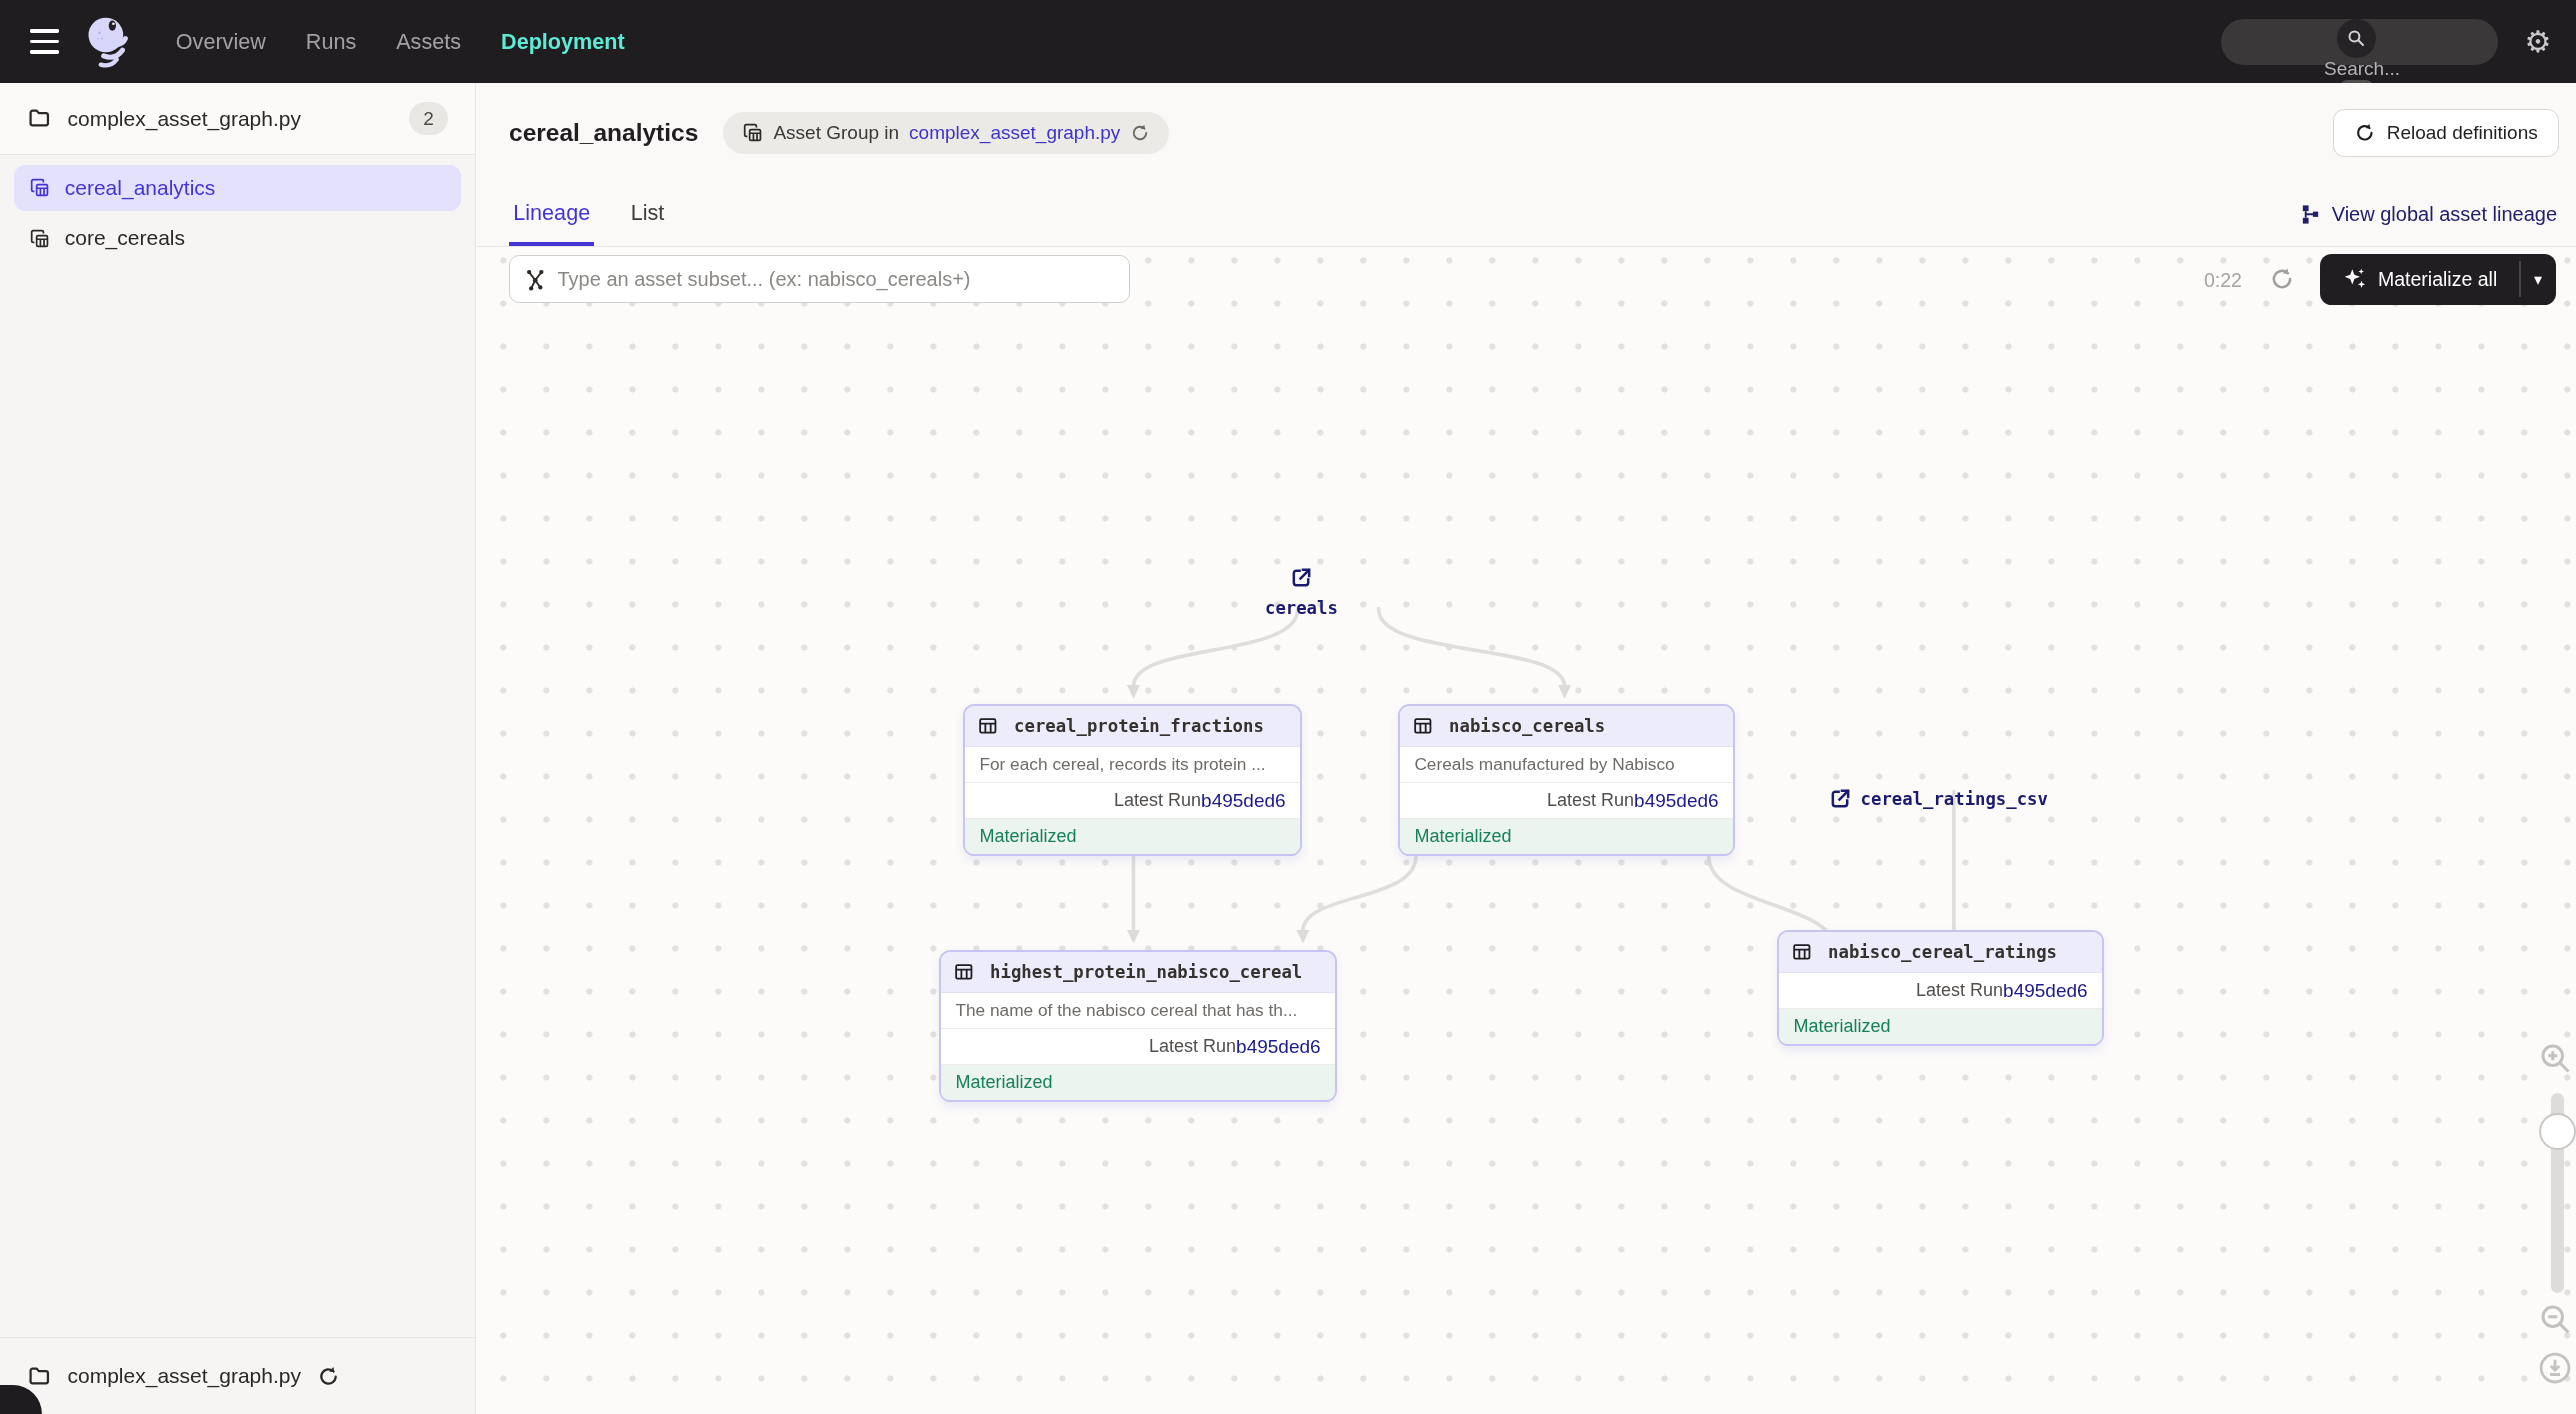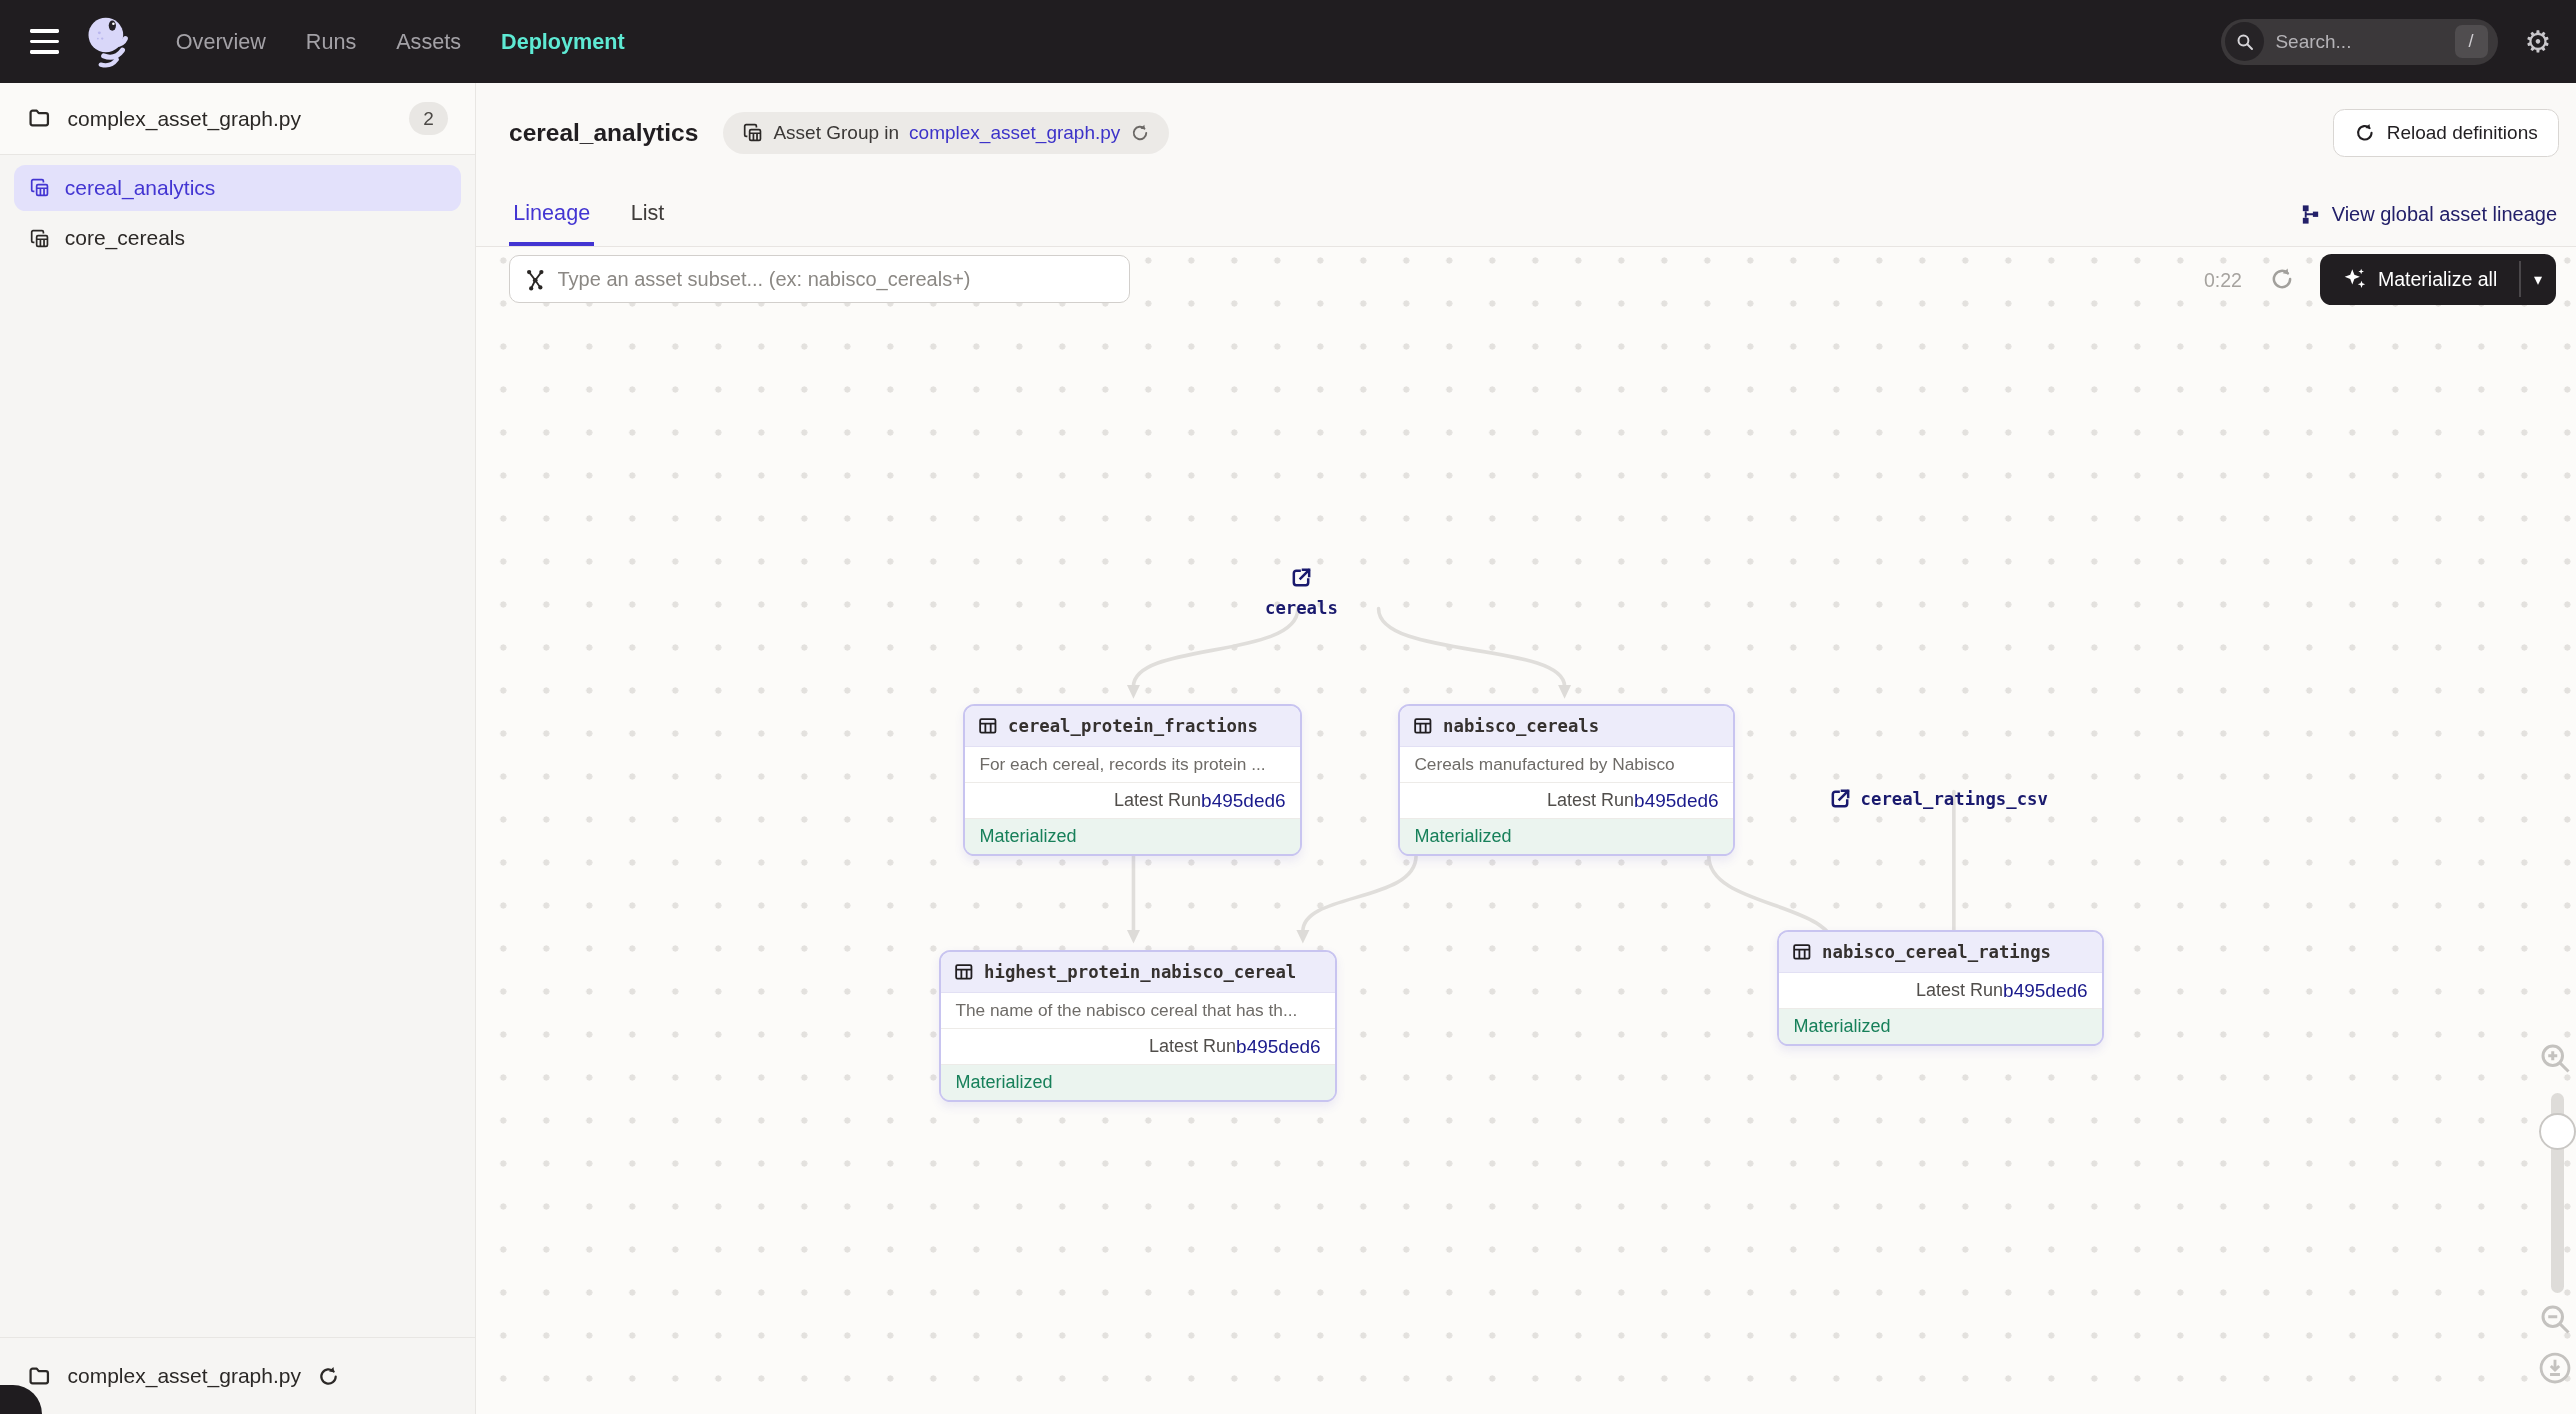--- a/index.html
+++ b/index.html
@@ -8,21 +8,21 @@
 
   
   .topnav { height:83px; background:#201D20; display:flex; align-items:center; padding:0 24.5px; flex:0 0 auto; }
   .hamburger { width:40px; height:33px; display:flex; flex-direction:column; justify-content:space-between; padding:4.3px 5.8px; cursor:pointer; margin-right:17.3px; }
   .hamburger span { display:block; height:3.6px; background:#FFFFFF; border-radius:1.4px; }
   .logo { width:52px; height:55px; margin-right:42px; }
   .navlinks { display:flex; align-items:center; gap:40px; }
   .navlink { font-size:21.6px; color:#A3A1A6; cursor:pointer; white-space:nowrap; }
   .navlink.active { color:#5eead4; font-weight:700; }
   .nav-spacer { flex:1; }
-  .searchpill { width:277px; height:46px; background:#3B383A; border-radius:23px; display:flex; align-items:center; padding:0 10px 0 4.3px; cursor:text; }
+  .searchpill { width:277px; height:46px; background:#3B383A; border-radius:23px; display:flex; align-items:center; padding:0 10px 0 4.3px; cursor:text;flex-direction:column; }
   .search-iconwrap { width:39px; height:39px; border-radius:50%; background:#262326; display:flex; align-items:center; justify-content:center; color:#D6D4D8; flex:0 0 auto; }
   .search-ph { font-size:19px; color:#B5B3B7; margin-left:11.5px; flex:1; white-space:nowrap; }
   .search-shortcut { width:33px; height:33px; border-radius:7.2px; background:#504D4F; color:#CFCDD1; font-size:18px; display:flex; align-items:center; justify-content:center; }
   .gear { font-family:"DejaVu Sans", sans-serif; font-size:30px; color:#C9C7CB; margin-left:27px; cursor:pointer; line-height:1; }
 
   
   .body-row { flex:1; display:flex; min-height:0; }
 
   
   .sidebar { width:476px; flex:0 0 auto; background:#F6F5F3; border-right:1.4px solid #E8E6E3; display:flex; flex-direction:column; position:relative; }
@@ -79,21 +79,21 @@
   
   .edges { position:absolute; left:0; top:0; width:100%; height:100%; pointer-events:none; }
 
   
   .src-asset { position:absolute; display:flex; align-items:center; gap:8.6px; color:#1A1A6E; cursor:pointer; }
   .src-asset .icon { width:23px; height:23px; }
   .src-asset .name { font-family:"DejaVu Sans Mono", monospace; font-weight:700; font-size:17.3px; white-space:nowrap; }
 
   
   .node { position:absolute; background:#FFFFFF; border:2.2px solid #C8C4F0; border-radius:11.5px; box-shadow:0 4.3px 10px rgba(90,80,200,0.10); cursor:pointer; }
-  .node .hdr { height:41px; background:#EDECFA; border-bottom:1.4px solid #E2E0F4; border-radius:9.4px 9.4px 0 0; display:flex; align-items:center; gap:10px; padding:0 11.5px; }
+  .node .hdr { height:41px; background:#EDECFA; border-bottom:1.4px solid #E2E0F4; border-radius:9.4px 9.4px 0 0; display:flex; align-items:center; gap:16px; padding:0 11.5px; }
   .node .hdr .icon { width:21.6px; height:21.6px; color:#211E21; flex:0 0 auto; }
   .node .hdr .name { font-family:"DejaVu Sans Mono", monospace; font-weight:700; font-size:17.3px; color:#35312F; white-space:nowrap; overflow:hidden; }
   .node .desc { height:36px; display:flex; align-items:center; padding:0 14.4px; font-size:17.3px; color:#6E6B67; border-bottom:1.4px solid #EDEBE8; white-space:nowrap; overflow:hidden; }
   .node .runrow { height:36px; display:flex; align-items:center; justify-content:flex-end; padding:0 14.4px; border-bottom:1.4px solid #EDEBE8; }
   .node .runrow .lbl { font-size:18px; color:#514E4B; }
   .node .runrow .run { font-size:19px; color:#1A1A8C; cursor:pointer; }
   .node .status { height:35px; background:#EBF4EF; color:#17805A; display:flex; align-items:center; padding:0 14.4px; font-size:18px; border-radius:0 0 8.6px 8.6px; }
   .zc-icon { position:absolute; width:36px; height:36px; color:#C4C2BF; cursor:pointer; }
   .slider-track { position:absolute; width:13px; height:200px; border-radius:6.5px; background:#DEDCD9; cursor:pointer; }
   .slider-thumb { position:absolute; width:37px; height:37px; border-radius:50%; background:#FFFFFF; border:2.9px solid #C9C7C4; cursor:grab; }

